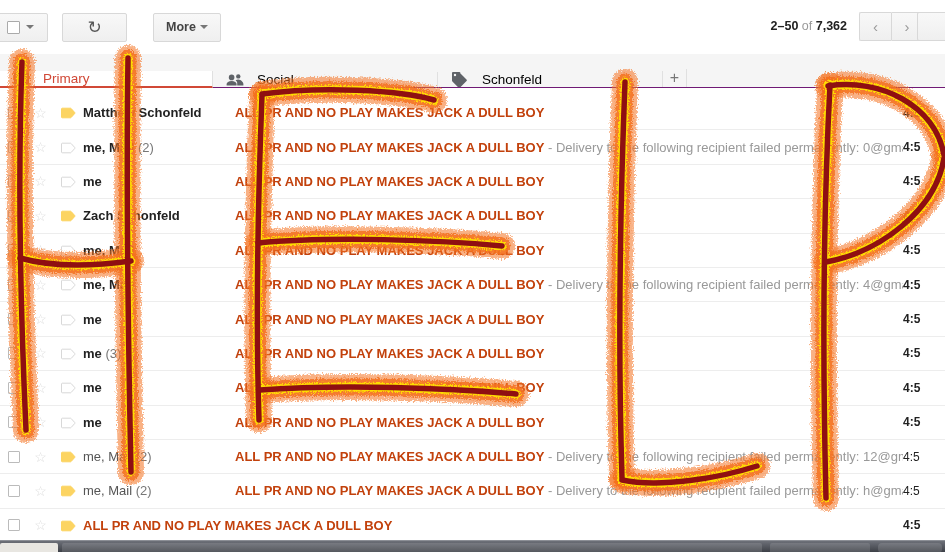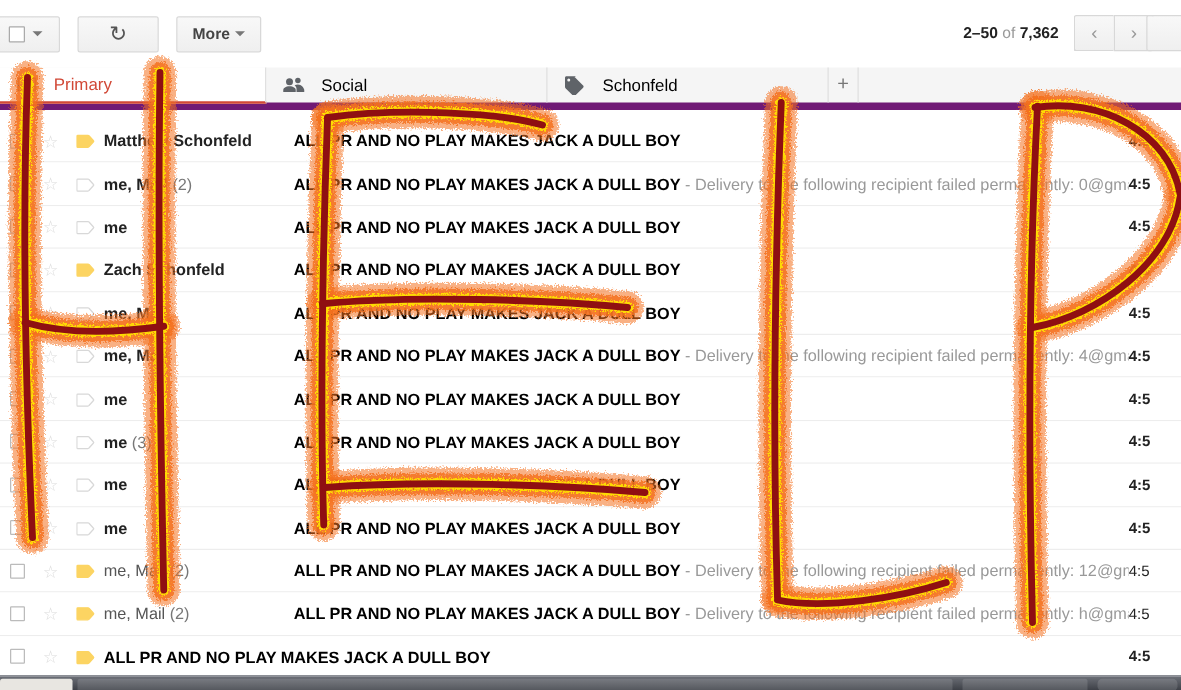--- a/index.html
+++ b/index.html
@@ -18,21 +18,21 @@
   }
   .tb-btn {
     height: 29px; border: 1px solid #d8d8d8; border-radius: 2px;
     background: linear-gradient(#f8f8f8, #efefef);
     display: flex; align-items: center; justify-content: center;
     font-size: 12.5px; font-weight: bold; color: #444;
     cursor: pointer; user-select: none;
   }
   .tb-select { width: 56px; margin-left: -8px; gap: 6px; }
   .tb-refresh { width: 65px; margin-left: 14px; }
-  .tb-more { width: 68px; margin-left: 14px; gap: 4px; }
+  .tb-more { width: 68px; margin-left: 26px; gap: 4px; }
   .tb-far-right {
     position: absolute; right: -12px; top: 12px;
     width: 40px; height: 29px;
   }
   .chk-box {
     width: 13px; height: 13px; border: 1px solid #aaa; background: #fff;
     border-radius: 1px; display: inline-block;
   }
   .caret {
     width: 0; height: 0; border-left: 4px solid transparent;
@@ -52,22 +52,23 @@
     background: linear-gradient(#f8f8f8, #efefef);
     display: flex; align-items: center; justify-content: center;
     font-size: 15px; color: #999; cursor: pointer;
   }
   .pg-btn.left { border-radius: 2px 0 0 2px; border-right: none; }
   .pg-btn.right { border-radius: 0 2px 2px 0; }
 
   
   .tabs {
     position: absolute; left: 0; top: 54px; width: 945px; height: 34px;
-    display: flex; border-bottom: 6px solid #701a75;
+    display: flex; border-bottom: 1px solid #701a75;
     background: #f5f5f5;
+    align-items: flex-end;
   }
   .tab {
     display: flex; align-items: center; gap: 13px;
     padding-left: 13px; position: relative; cursor: pointer;
     font-size: 13.5px; color: #000000; border-right: 1px solid #e0e0e0;
   }
   .tab.w1 { width: 213px; }
   .tab.w2 { width: 225px; }
   .tab.w3 { width: 225px; }
   .tab.active {
@@ -97,21 +98,21 @@
   .c-from  { width: 152px; color: #222; overflow: hidden; white-space: nowrap; }
   .c-from.bold { font-weight: bold; }
   .c-subj  { flex: 1; overflow: hidden; white-space: nowrap; padding-right: 6px; }
   .c-time  { width: 42px; text-align: left; font-size: 12px; color: #222; }
   .row.unread .c-time { font-weight: bold; }
 
   .cnt { color: #777; font-weight: normal; }
   .mbold { font-weight: bold; color: #222; }
   .mnorm { font-weight: normal; color: #555; }
 
-  .subject { color: #000000; font-weight: bold; font-size: 13px; }
+  .subject { color: #c2410c; font-weight: bold; font-size: 13px; }
   .snippet { color: #999; font-weight: normal; font-size: 13px; }
 
   .mini-chk {
     width: 12px; height: 12px; border: 1px solid #bbb; background: #fff; border-radius: 1px;
   }
   .star { color: #ddd; font-size: 14px; line-height: 1; }
   .lbl-tag {
     width: 15px; height: 11px; position: relative; display: inline-block;
   }
   .lbl-tag svg { display: block; }

